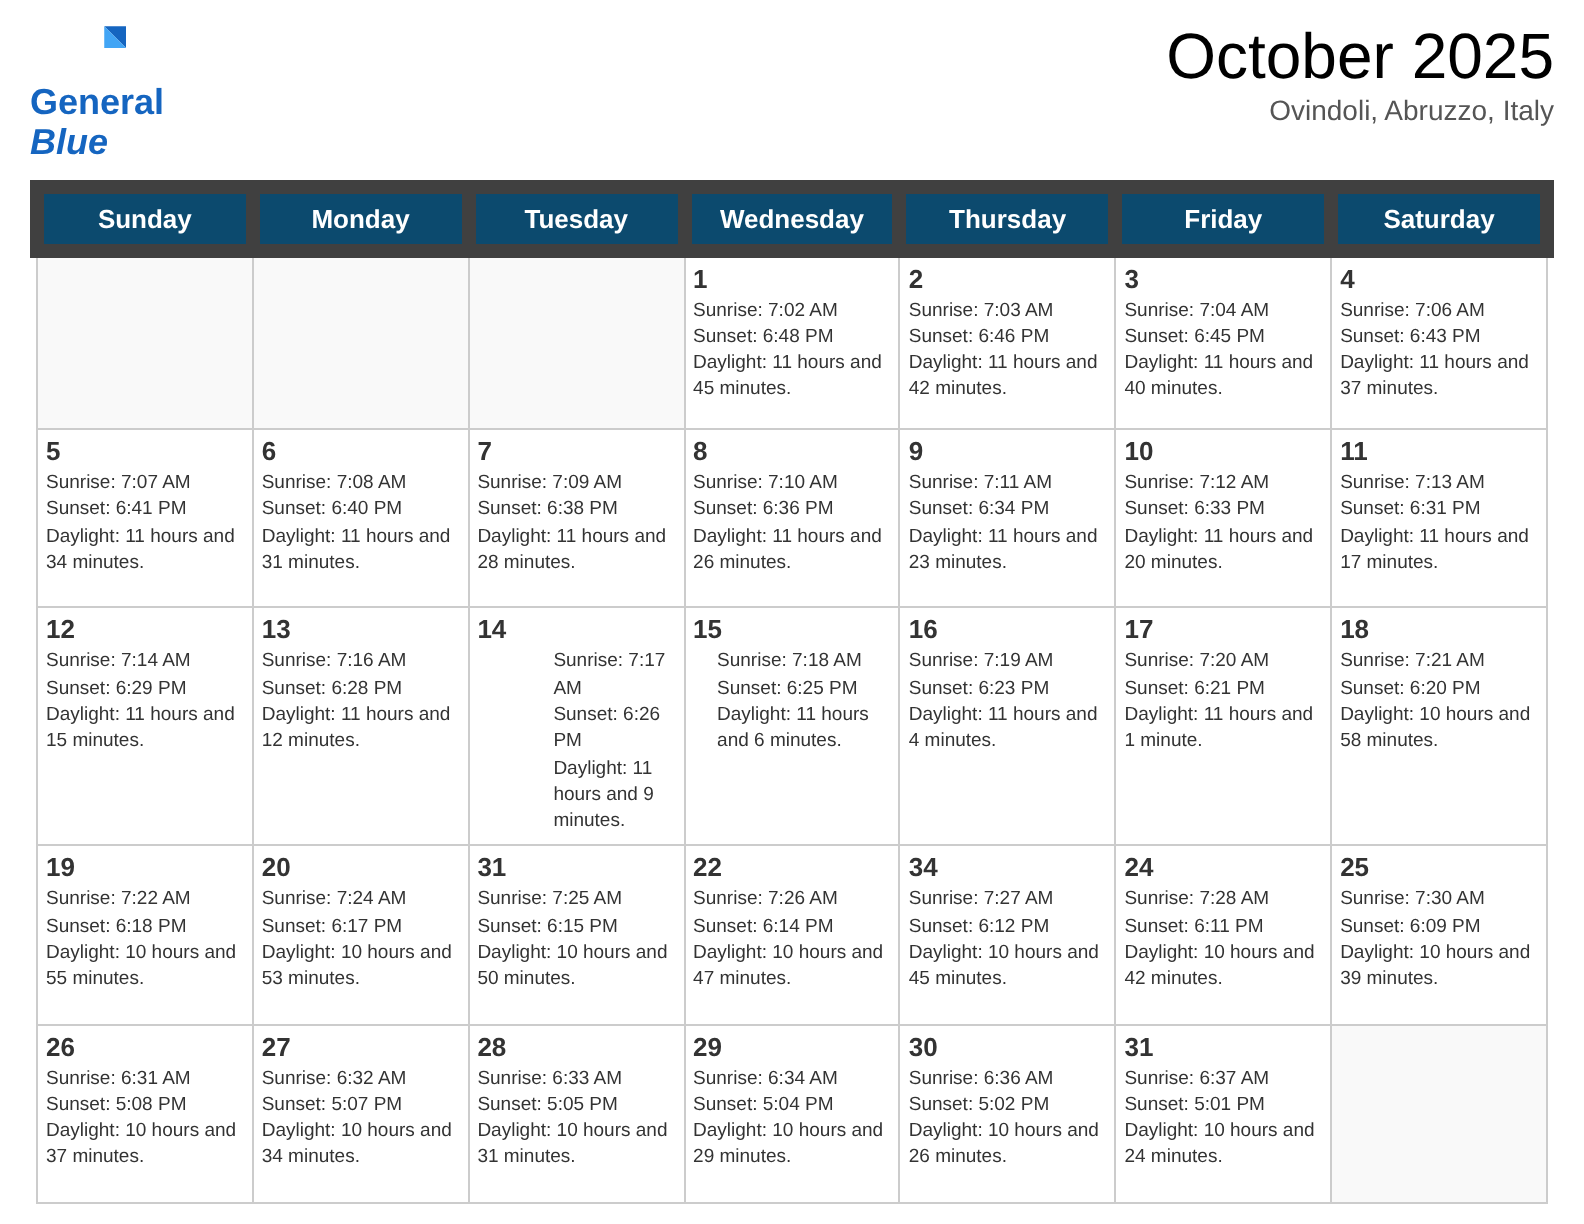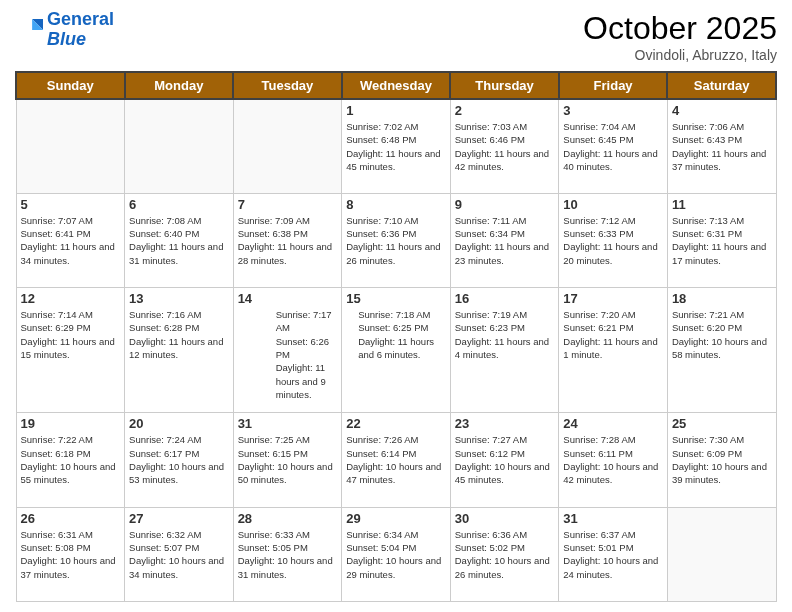--- a/index.html
+++ b/index.html
@@ -20,20 +20,21 @@
     .header {
       display: flex;
       justify-content: space-between;
       align-items: flex-start;
       margin-bottom: 8px;
     }
     .logo {
       display: flex;
       align-items: center;
       gap: 4px;
+      flex-direction: column;
     }
     .logo-text {
       font-size: 18px;
       font-weight: bold;
       color: #333;
       line-height: 1.1;
     }
     .logo-text span {
       color: #1565c0;
     }
@@ -54,27 +55,27 @@
       color: #555;
     }
     .calendar {
       flex: 1;
       border: 1px solid #ccc;
       border-collapse: collapse;
       width: 100%;
       table-layout: fixed;
     }
     .calendar th {
-      background: #a16207;
+      background: #0c4a6e;
       color: #fff;
       text-align: center;
       padding: 5px 2px;
       font-size: 13px;
       font-weight: bold;
-      border: 2px solid #404040;
+      border: 7px solid #404040;
     }
     .calendar td {
       border: 1px solid #ccc;
       vertical-align: top;
       padding: 3px 4px;
       font-size: 10px;
       color: #333;
       height: 88px;
       width: calc(100% / 7);
     }
@@ -266,21 +267,21 @@
 Sunset: 6:15 PM
 Daylight: 10 hours and 50 minutes.</div>
           </td>
           <td>
             <div class="day-number">22</div>
             <div class="day-info" style="white-space: pre-line;">Sunrise: 7:26 AM
 Sunset: 6:14 PM
 Daylight: 10 hours and 47 minutes.</div>
           </td>
           <td>
-            <div class="day-number">23</div>
+            <div class="day-number">34</div>
             <div class="day-info" style="white-space: pre-line;">Sunrise: 7:27 AM
 Sunset: 6:12 PM
 Daylight: 10 hours and 45 minutes.</div>
           </td>
           <td>
             <div class="day-number">24</div>
             <div class="day-info" style="white-space: pre-line;">Sunrise: 7:28 AM
 Sunset: 6:11 PM
 Daylight: 10 hours and 42 minutes.</div>
           </td>

